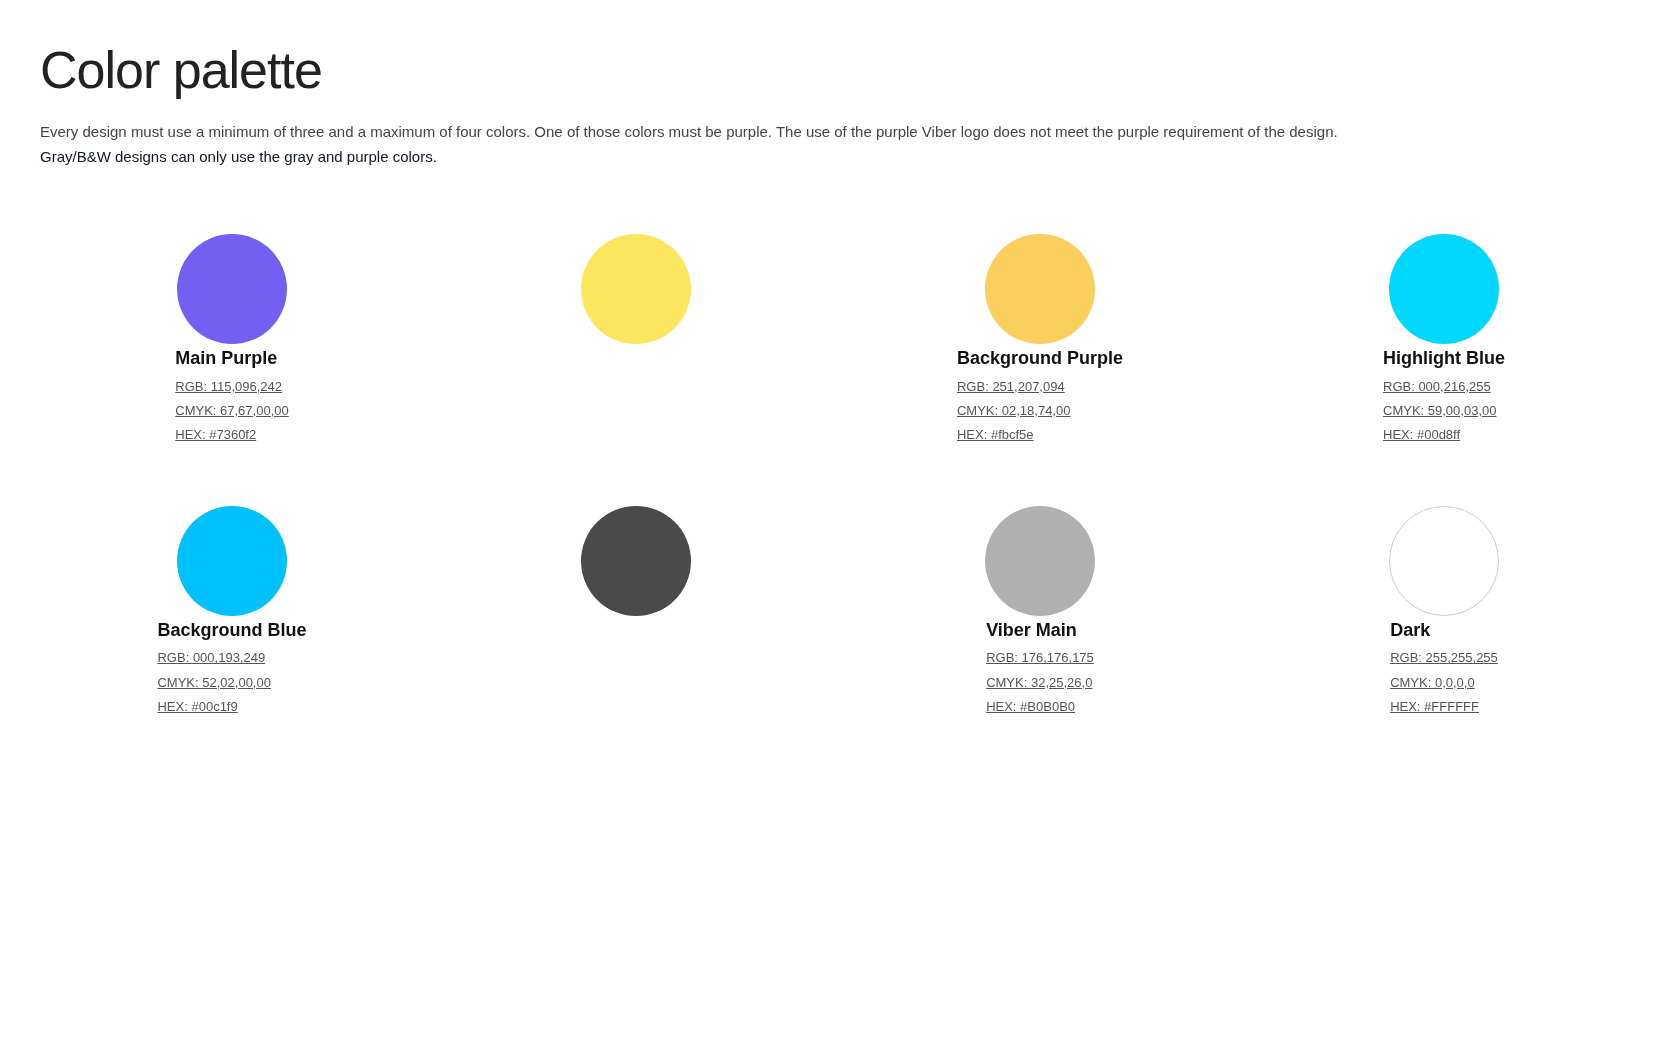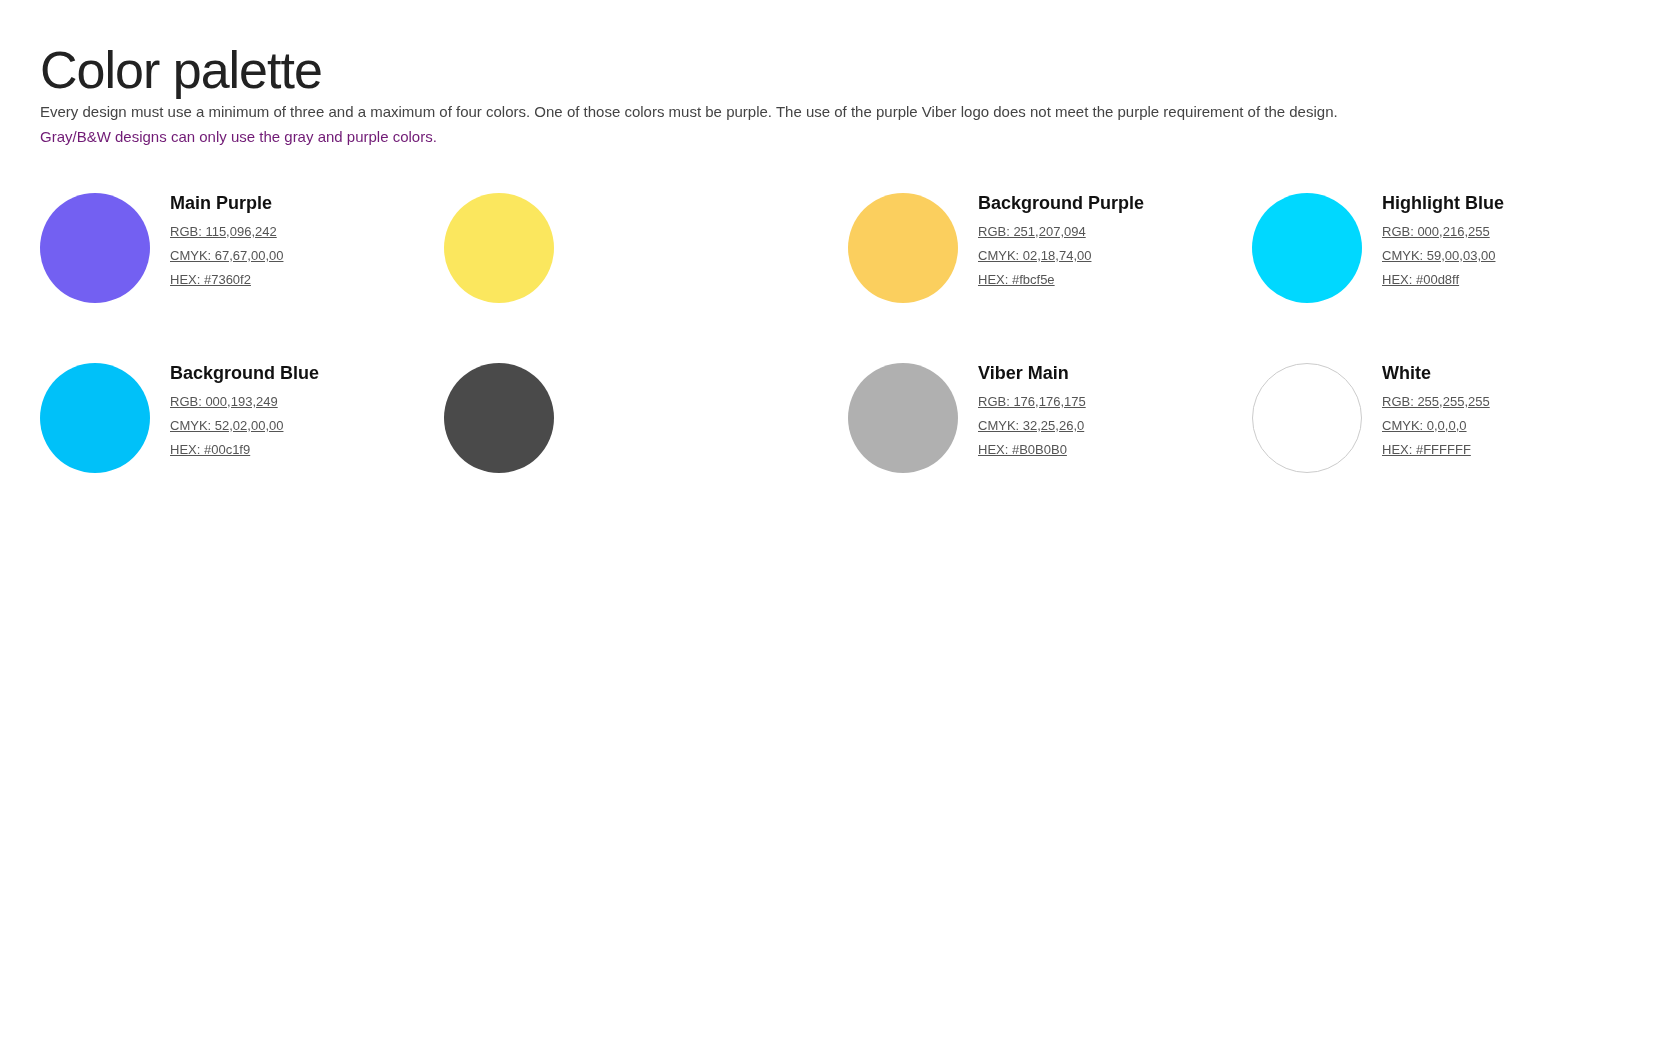--- a/index.html
+++ b/index.html
@@ -6,46 +6,47 @@
     body {
       font-family: 'Segoe UI', Arial, sans-serif;
       background: #ffffff;
       color: #333;
       padding: 40px 40px;
     }
     h1 {
       font-size: 52px;
       font-weight: 300;
       color: #222;
+      margin-bottom: 20px;
       letter-spacing: -1px;
     }
     .description {
       font-size: 15px;
       color: #444;
       max-width: 1300px;
       line-height: 1.6;
       margin-bottom: 4px;
     }
     .description2 {
       font-size: 15px;
-      color: #701a75;
-      margin-bottom: 48px;
+      color: #0f172a;
+      margin-bottom: 69px;
     }
     .color-grid {
       display: grid;
       grid-template-columns: repeat(4, 1fr);
       row-gap: 60px;
       column-gap: 20px;
       max-width: 1600px;
     }
     .color-item {
       display: flex;
-      flex-direction: row;
-      align-items: flex-start;
-      gap: 20px;
+      flex-direction: column;
+      align-items: center;
+      gap: 4px;
     }
     .color-circle {
       width: 110px;
       height: 110px;
       border-radius: 50%;
       flex-shrink: 0;
     }
     .color-info {
       display: flex;
       flex-direction: column;
@@ -123,19 +124,19 @@
       <div class="color-info">
         <div class="color-name">Viber Main</div>
         <div class="color-detail">RGB: 176,176,175</div>
         <div class="color-detail">CMYK: 32,25,26,0</div>
         <div class="color-detail">HEX: #B0B0B0</div>
       </div>
     </div>
     <div class="color-item">
       <div class="color-circle white-circle" style="background-color: rgb(255, 255, 255);"></div>
       <div class="color-info">
-        <div class="color-name">White</div>
+        <div class="color-name">Dark</div>
         <div class="color-detail">RGB: 255,255,255</div>
         <div class="color-detail">CMYK: 0,0,0,0</div>
         <div class="color-detail">HEX: #FFFFFF</div>
       </div>
     </div>
   </div>
 
 </body></html>

